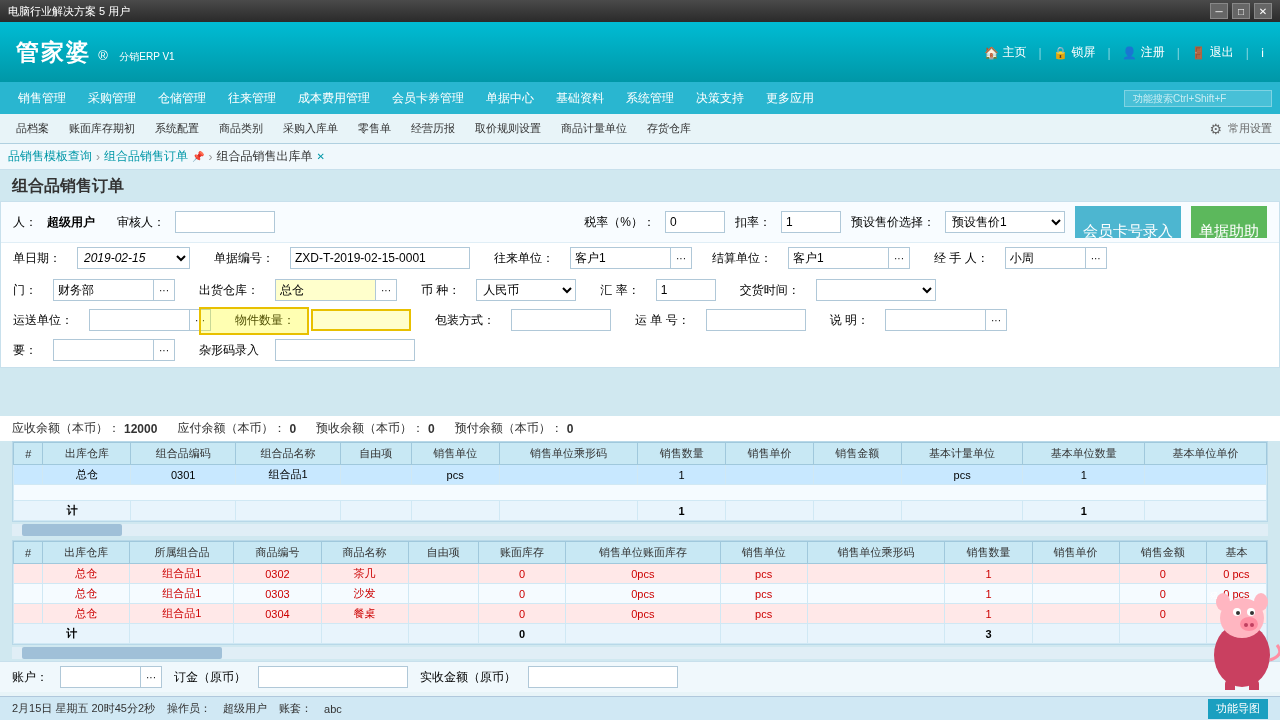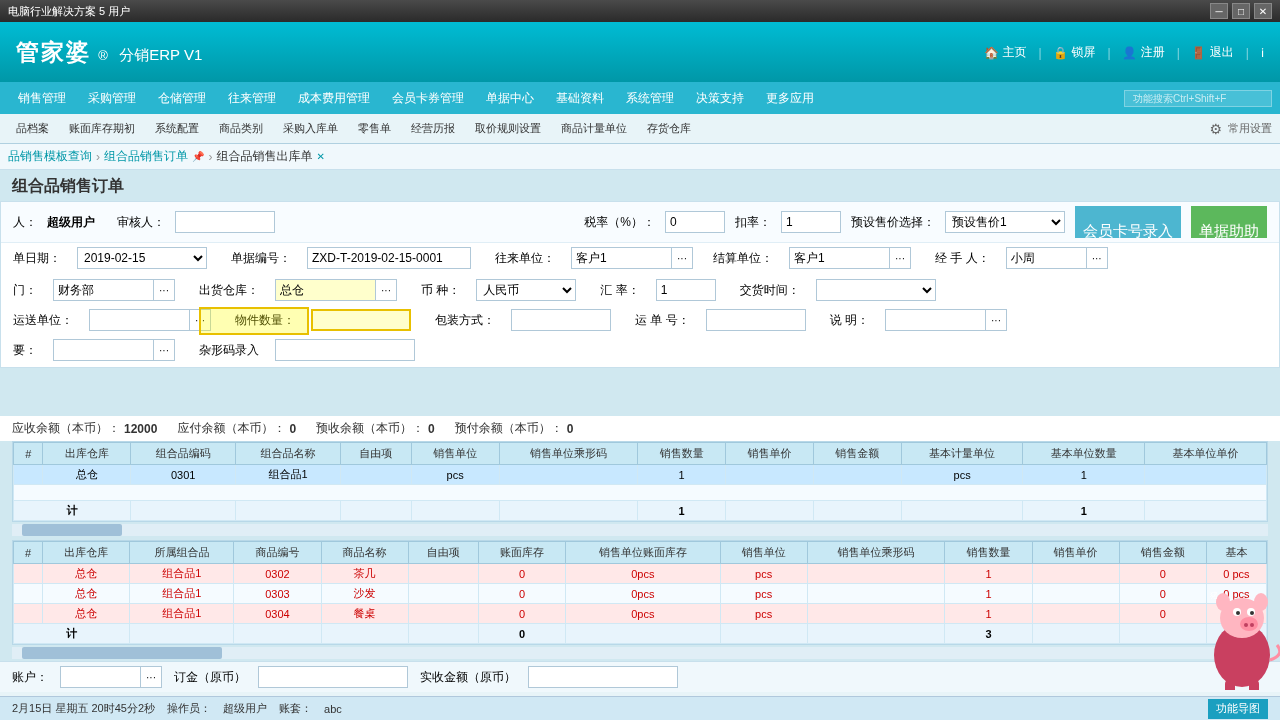--- a/index.html
+++ b/index.html
@@ -7,21 +7,21 @@
 
     
     .title-bar { background: linear-gradient(to bottom, #4a4a4a, #2a2a2a); height: 22px; display: flex; align-items: center; padding: 0 8px; color: #fff; font-size: 11px; justify-content: space-between; }
     .title-bar-left { display: flex; align-items: center; gap: 6px; }
     .title-bar-right { display: flex; gap: 4px; }
     .title-btn { width: 18px; height: 16px; background: #666; border: 1px solid #888; color: #fff; font-size: 10px; display: flex; align-items: center; justify-content: center; cursor: pointer; }
 
     
     .header { background: linear-gradient(to bottom, #00bcd4, #0097a7); height: 60px; display: flex; align-items: center; padding: 0 16px; position: relative; }
     .logo-text { color: #fff; font-size: 23px; font-weight: bold; letter-spacing: 2px; }
-    .logo-sub { color: #fff; font-size: 15px; margin-left: 4px; }
+    .logo-sub { color: #fff; font-size: 10px; margin-left: 4px; }
     .header-icons { position: absolute; right: 16px; top: 50%; transform: translateY(-50%); display: flex; align-items: center; gap: 12px; color: #fff; font-size: 12px; }
     .header-icon-item { display: flex; align-items: center; gap: 3px; cursor: pointer; }
     .header-divider { color: #fff; opacity: 0.5; }
 
     
     .menubar { background: #29b6d0; height: 32px; display: flex; align-items: center; padding: 0 8px; gap: 2px; }
     .menu-item { color: #fff; padding: 4px 10px; font-size: 12px; cursor: pointer; border-radius: 2px; }
     .menu-search { margin-left: auto; background: rgba(255,255,255,0.15); border: 1px solid rgba(255,255,255,0.3); color: #fff; padding: 2px 8px; font-size: 10px; width: 148px; }
     .menu-search::placeholder { color: rgba(255,255,255,0.7); }
 
@@ -181,25 +181,25 @@
     <span>预设售价选择：</span>
     <select class="form-select" style="width:120px;">
       <option>预设售价1</option>
     </select>
     <button class="form-btn">会员卡号录入</button>
     <button class="form-btn" style="background:#5cb85c;">单据助助</button>
   </div>
 
   <div class="form-row" style="padding:4px 12px; background:#fff;">
     <span>单日期：</span>
-    <select class="form-select" style="width:130px;">
+    <select class="form-select" style="width:113px;font-style:italic;">
       <option>2019-02-15</option>
     </select>
     <span style="margin-left:8px;">单据编号：</span>
-    <input class="form-input" style="width: 164px;" value="ZXD-T-2019-02-15-0001">
+    <input class="form-input" style="width: 180px;" value="ZXD-T-2019-02-15-0001">
     <span style="margin-left:8px;">往来单位：</span>
     <div class="input-with-btn">
       <input class="form-input" style="width: 100px;" value="客户1">
       <button class="form-btn-dots">···</button>
     </div>
     <span style="margin-left:4px;">结算单位：</span>
     <div class="input-with-btn">
       <input class="form-input" style="width: 100px;" value="客户1">
       <button class="form-btn-dots">···</button>
     </div>

